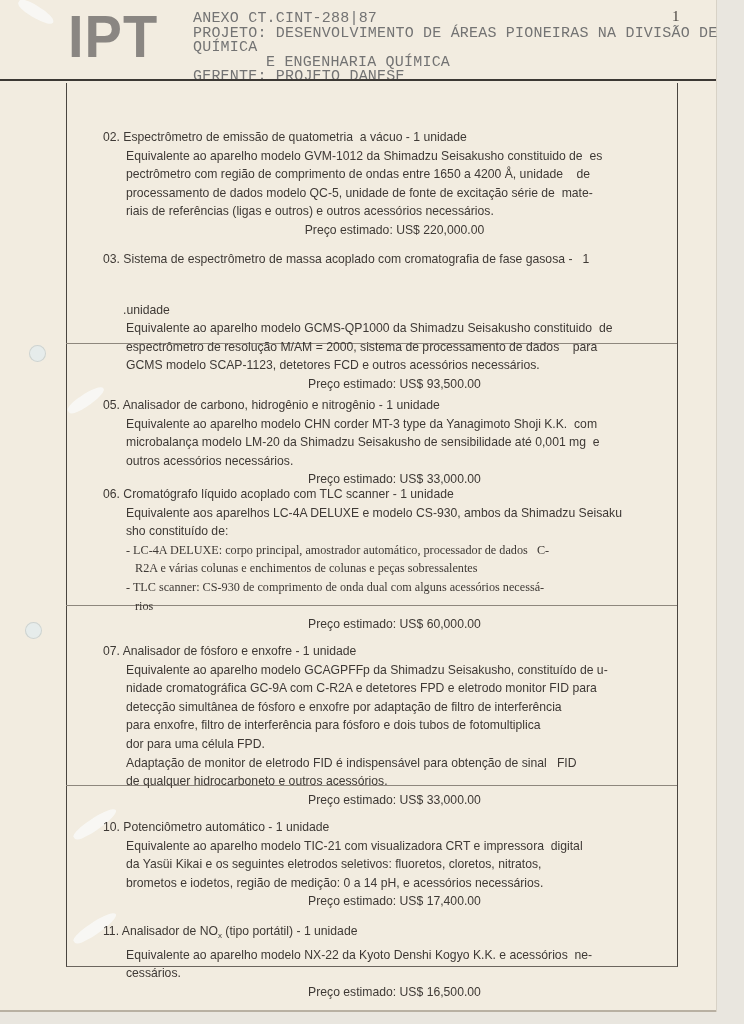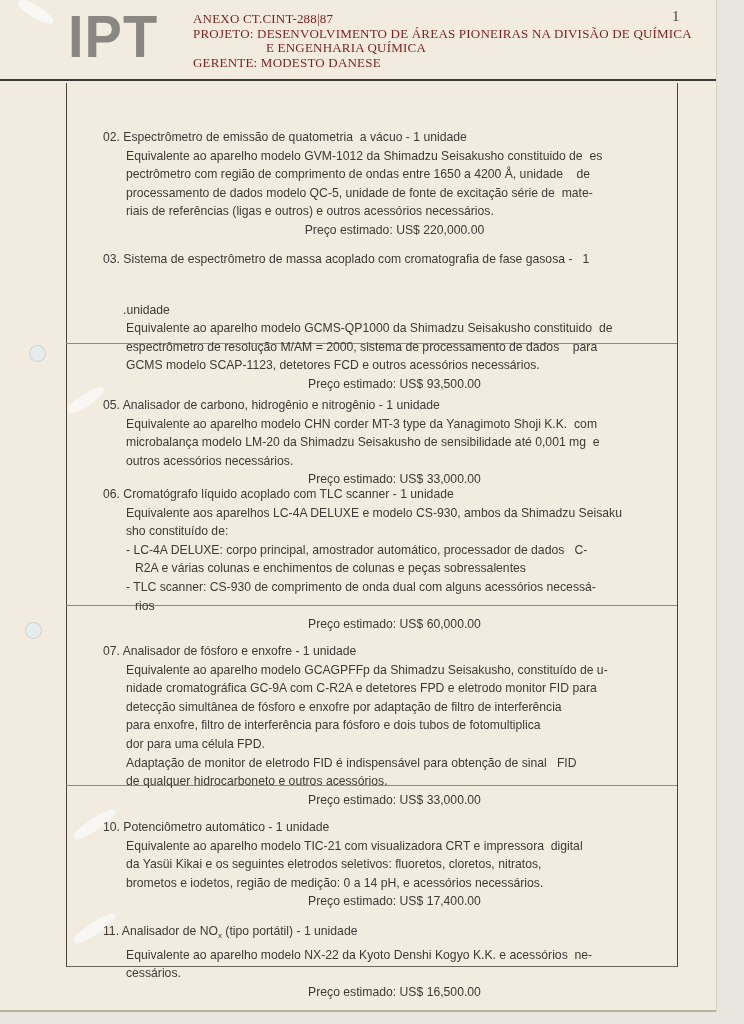--- a/index.html
+++ b/index.html
@@ -18,22 +18,22 @@
     position:absolute; left:0; top:1010px; width:716px; height:2px; background:#b8b0a2;
   }
   .logo {
     position:absolute; left:68px; top:12px;
     font-family:"Liberation Sans", sans-serif; font-weight:bold;
     font-size:56px; letter-spacing:1px; color:#8a8682; line-height:50px;
     transform:scaleY(1.05);
   }
   .header-text {
     position:absolute; left:193px; top:12px;
-    font-family:Liberation Serif, serif;
-    font-size:13px; line-height:14.5px; color:#7f1d1d; letter-spacing:0.2px;
+    font-family:Liberation Mono, monospace;
+    font-size:15px; line-height:14.5px; color:#737373; letter-spacing:0.2px;
   }
   .header-text .indent { padding-left:73px; }
   .page-number {
     position:absolute; left:672px; top:8px; font-size:15px; color:#4a4540;
     font-family:"Liberation Serif", serif;
   }
   .header-rule {
     position:absolute; left:0; top:79px; width:716px; height:2px; background:#3c3834;
   }
   .frame {
@@ -55,36 +55,36 @@
     position:absolute; left:103px; top:96px; width:560px;
     font-family:"Liberation Sans Narrow","Liberation Sans", sans-serif;
     font-size:12.2px; line-height:18.6px; color:#3e3935;
   }
   .item { position:absolute; left:0; width:560px; }
   .item-title { white-space:pre;margin-top:32px; }
   .item-body { padding-left:23px; }
   .item-body .line { white-space:pre; }
   .item-price { padding-left:23px; white-space:pre;text-align:center; }
   .bullet { padding-left:23px; }
-  .bullet .line { white-space:pre; }
+  .bullet .line { white-space:pre;font-family:Liberation Serif, serif; }
   .bullet .cont { padding-left:9px; }
   sub { font-size:8px; vertical-align:-3px; }
 </style>
 </head>
 <body>
 
 <div class="paper"></div>
 <div class="paper-bottom-edge"></div>
 
 <div class="logo">IPT</div>
 <div class="header-text">
   <div>ANEXO CT.CINT-288|87</div>
   <div>PROJETO: DESENVOLVIMENTO DE ÁREAS PIONEIRAS NA DIVISÃO DE QUÍMICA</div>
   <div class="indent">E ENGENHARIA QUÍMICA</div>
-  <div>GERENTE: MODESTO DANESE</div>
+  <div>GERENTE: PROJETO DANESE</div>
 </div>
 <div class="page-number">1</div>
 <div class="header-rule"></div>
 
 <div class="frame"></div>
 <div class="strip-line" style="top:343px"></div>
 <div class="strip-line" style="top:605px"></div>
 <div class="strip-line" style="top:785px"></div>
 
 <div class="hole" style="left:29px; top:345px"></div>

